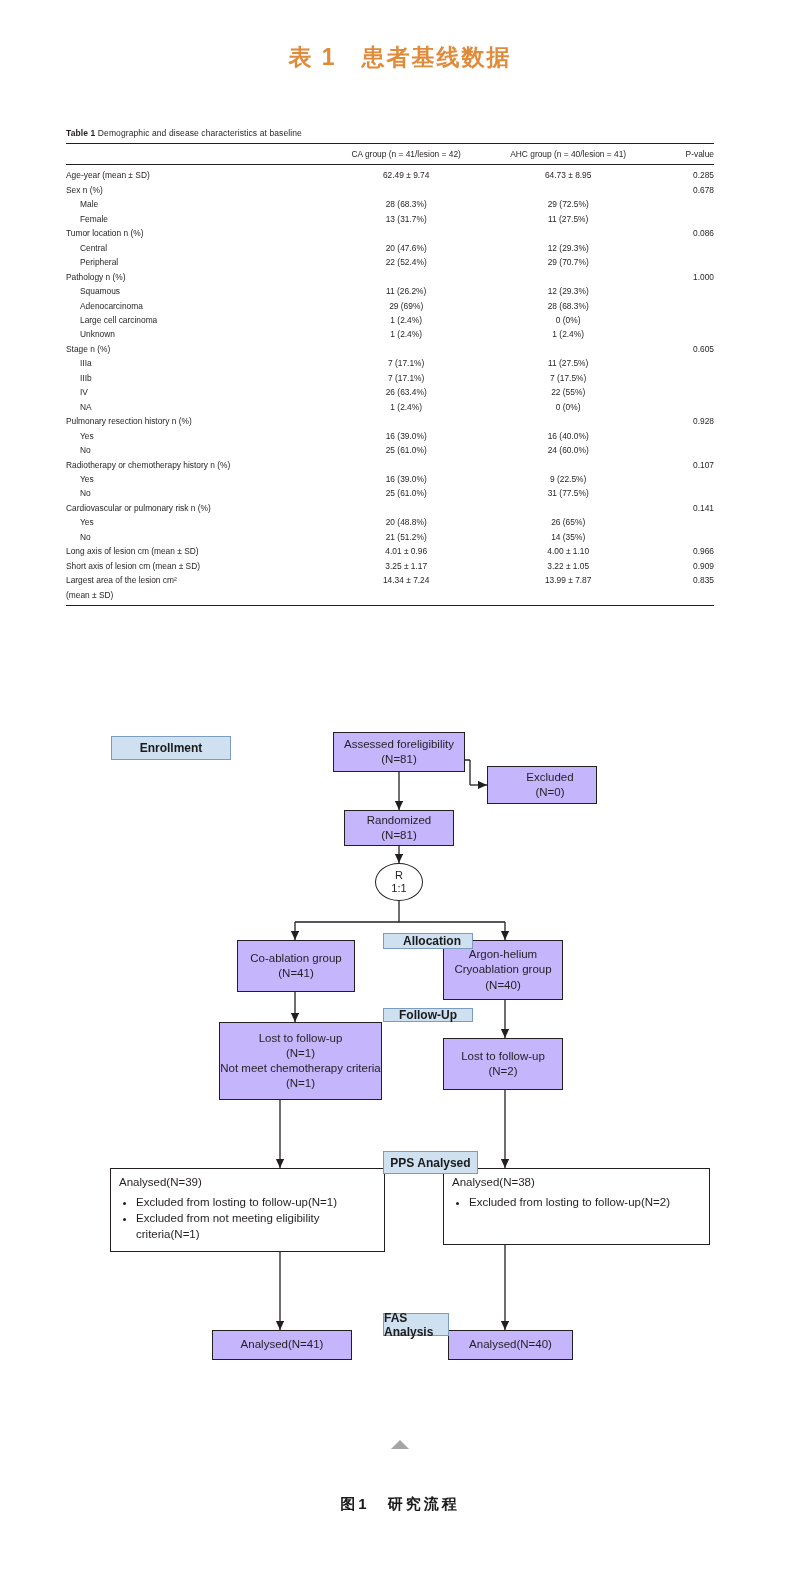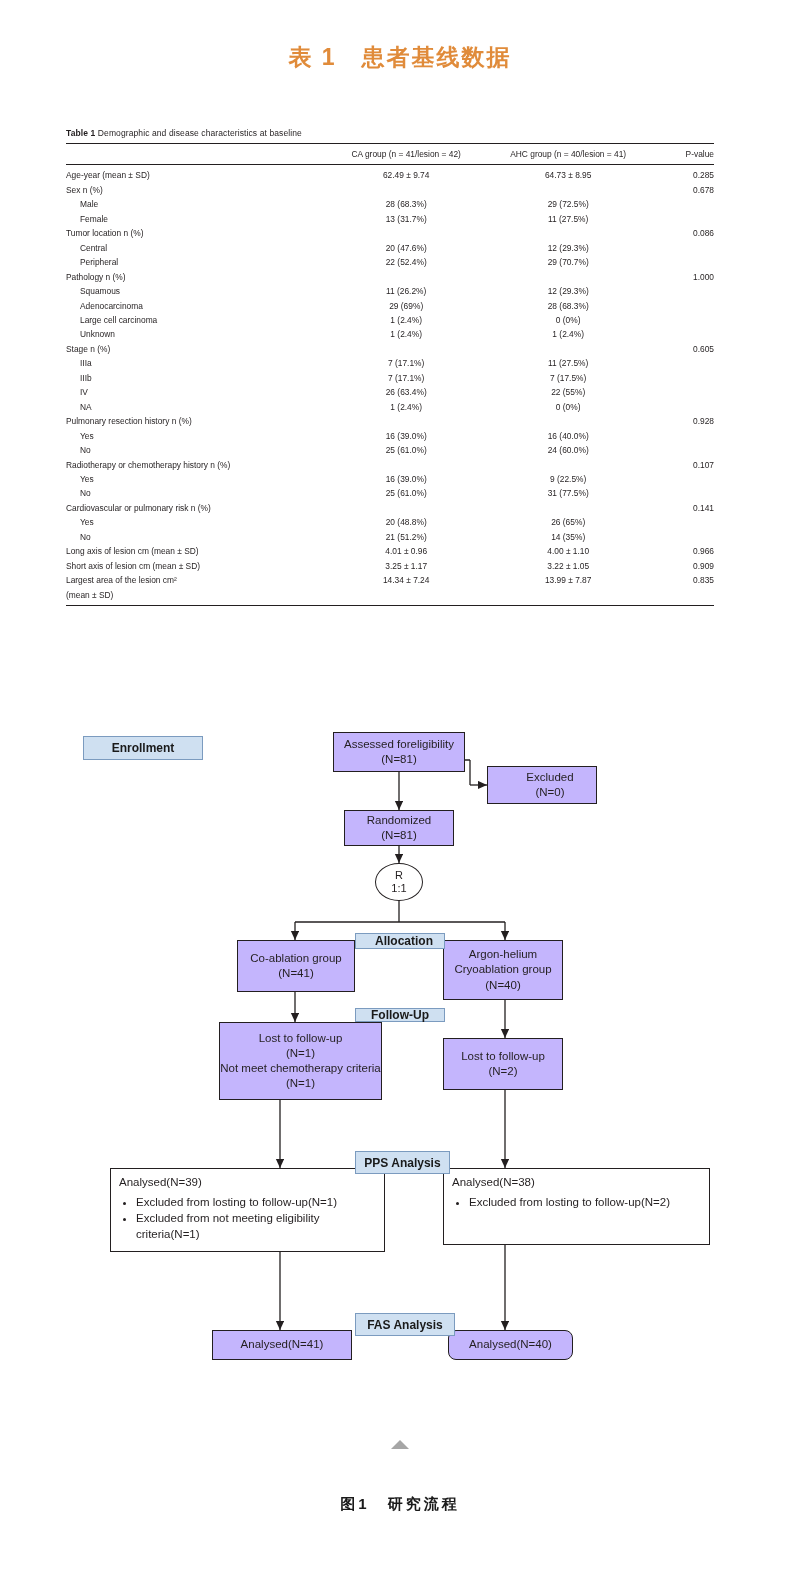--- a/index.html
+++ b/index.html
@@ -113,20 +113,21 @@
     box-sizing: border-box;
     border: 1px solid #7b9bbf;
     background: #cfe0f1;
     font-size: 12px;
     font-weight: bold;
     color: #1a1a1a;
     display: flex;
     align-items: center;
     justify-content: center;
     z-index: 5;
+    margin-left: 28px;
   }
 
   .abox {
     position: absolute;
     box-sizing: border-box;
     border: 1px solid #231f20;
     background: #ffffff;
     font-size: 11.5px;
     line-height: 1.35;
     color: #231f20;
@@ -408,23 +409,23 @@
   <div class="stage" style="left:83px; top:36px; width:120px; height:24px;">
     <span>Enrollment</span>
   </div>
   <div class="stage" style="left:355px; top:233px; width:90px; height:16px;padding-left:8px;">
     <span>Allocation</span>
   </div>
   <div class="stage" style="left:355px; top:308px; width:90px; height:14px;">
     <span>Follow-Up</span>
   </div>
   <div class="stage" style="left:355px; top:451px; width:95px; height:23px;">
-    <span>PPS Analysis</span>
-  </div>
-  <div class="stage" style="left:355px; top:613px; width:100px; height:23px;">
+    <span>PPS Analysed</span>
+  </div>
+  <div class="stage" style="left:355px; top:613px; width:66px; height:23px;">
     <span>FAS Analysis</span>
   </div>
 
   <div class="fbox" style="left:333px; top:32px; width:132px; height:40px;">
     <span class="ln">Assessed foreligibility</span>
     <span class="ln">(N=81)</span>
   </div>
 
   <div class="fbox" style="left:487px; top:66px; width:110px; height:38px;padding-left:20px;">
     <span class="ln">Excluded</span>
@@ -476,20 +477,20 @@
     <span class="hd">Analysed(N=38)</span>
     <ul>
       <li>Excluded from losting to follow-up(N=2)</li>
     </ul>
   </div>
 
   <div class="fbox" style="left:212px; top:630px; width:140px; height:30px;">
     <span class="ln">Analysed(N=41)</span>
   </div>
 
-  <div class="fbox" style="left:448px; top:630px; width:125px; height:30px;border-radius:8px;">
+  <div class="fbox" style="left:448px; top:630px; width:125px; height:30px;">
     <span class="ln">Analysed(N=40)</span>
   </div>
 
   <div class="tri-up" style="left:391px; top:740px;"></div>
 </div>
 
 <div class="cn-title" id="figure-title">图1　研究流程</div>
 
 </body></html>

